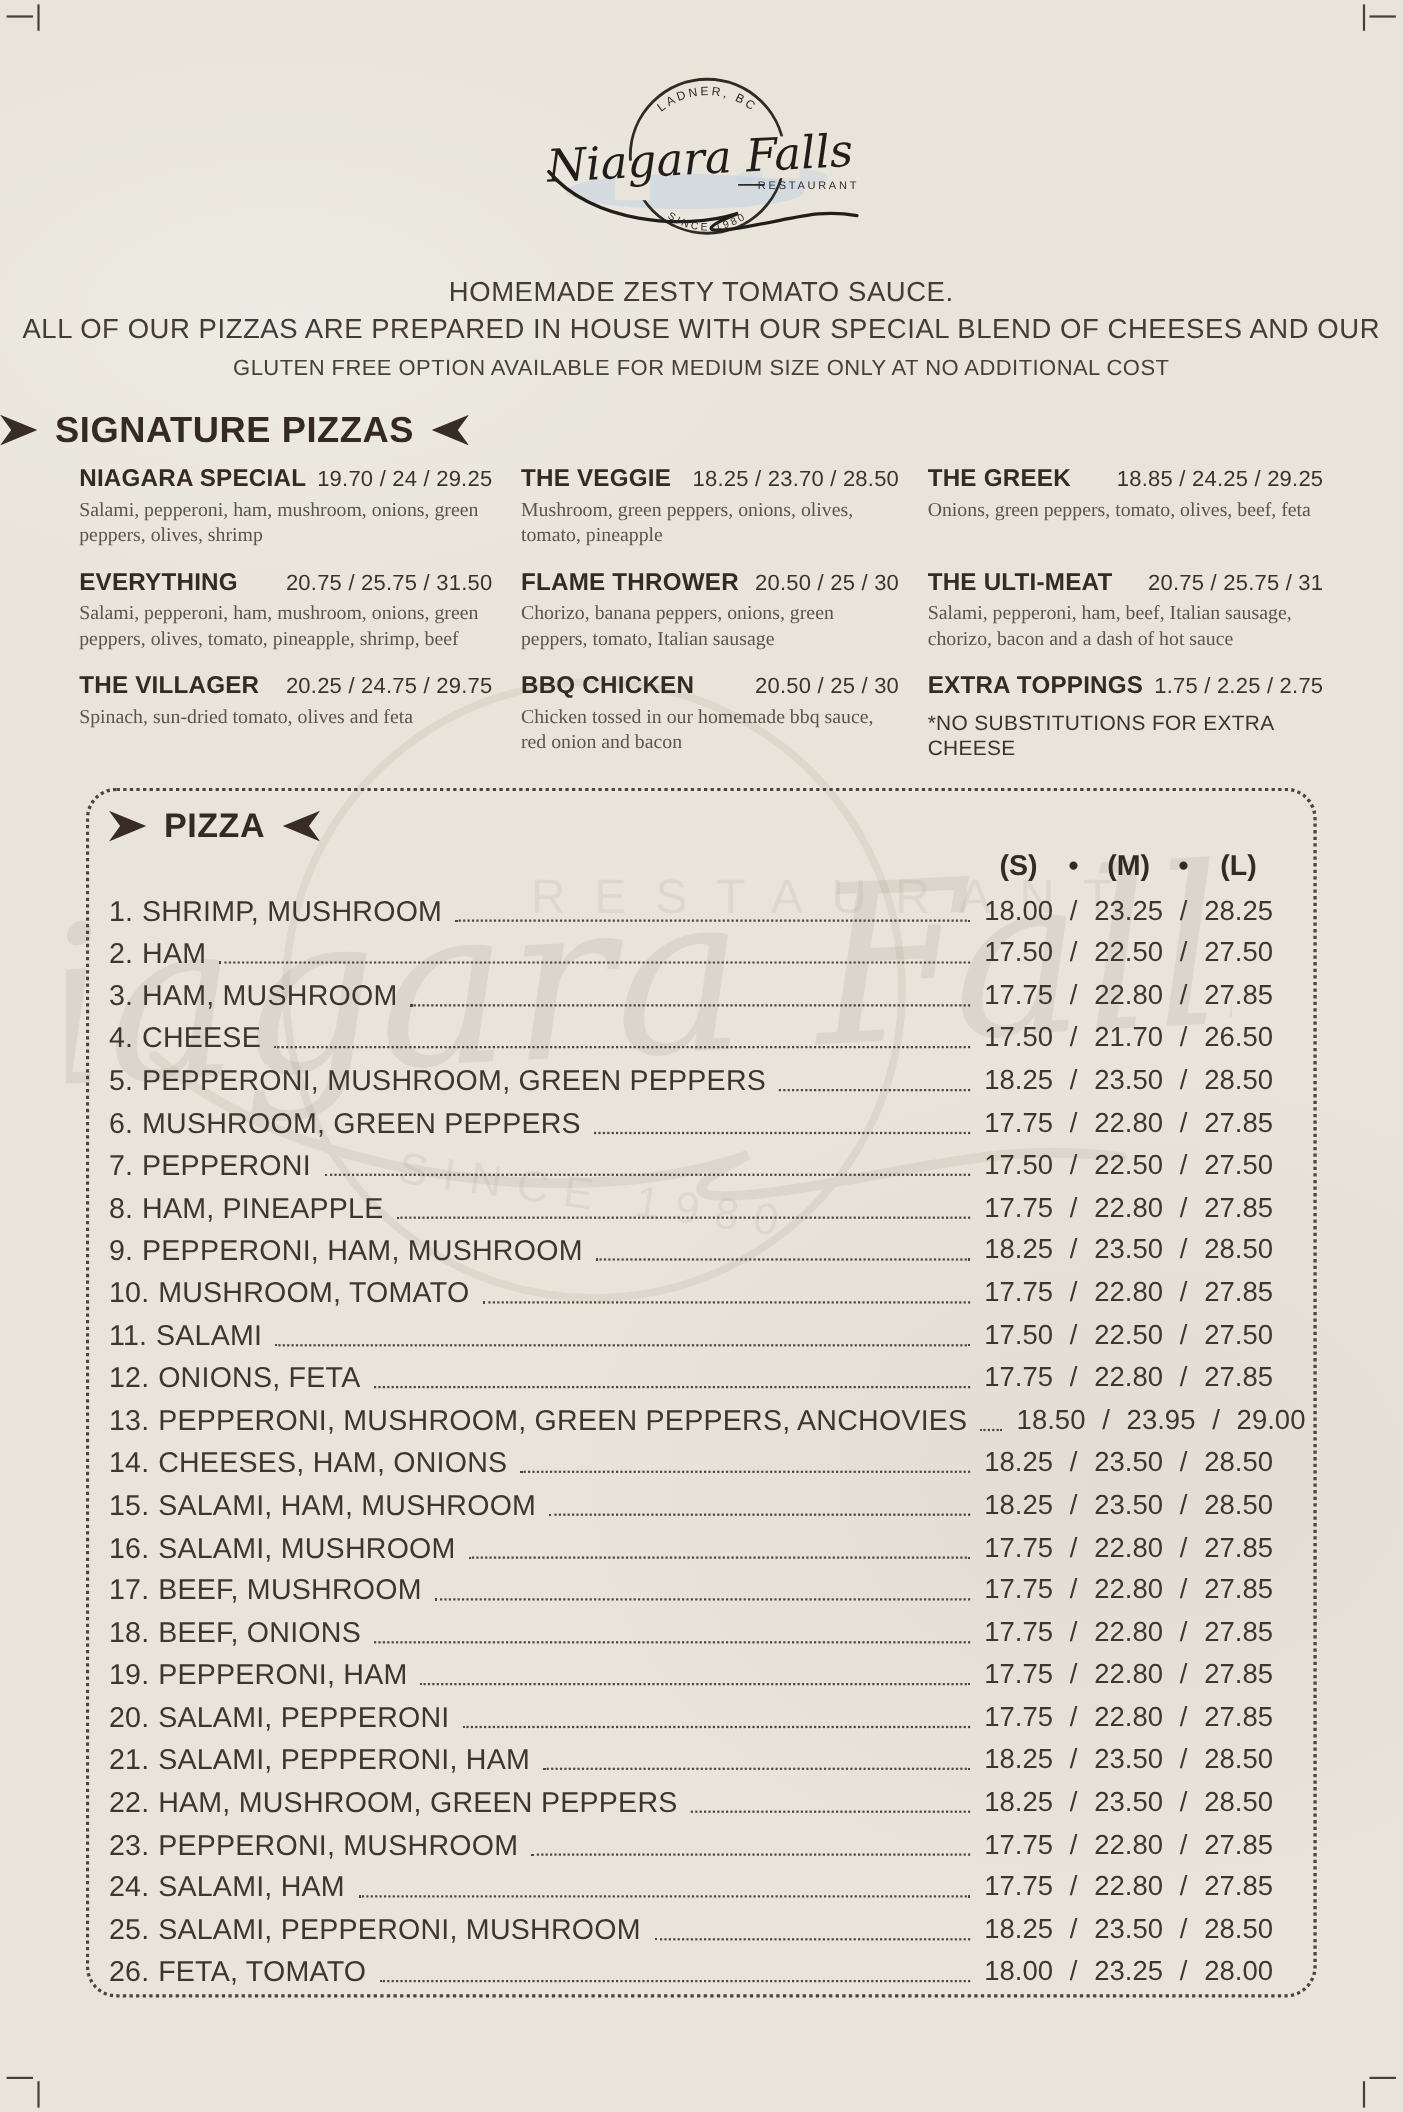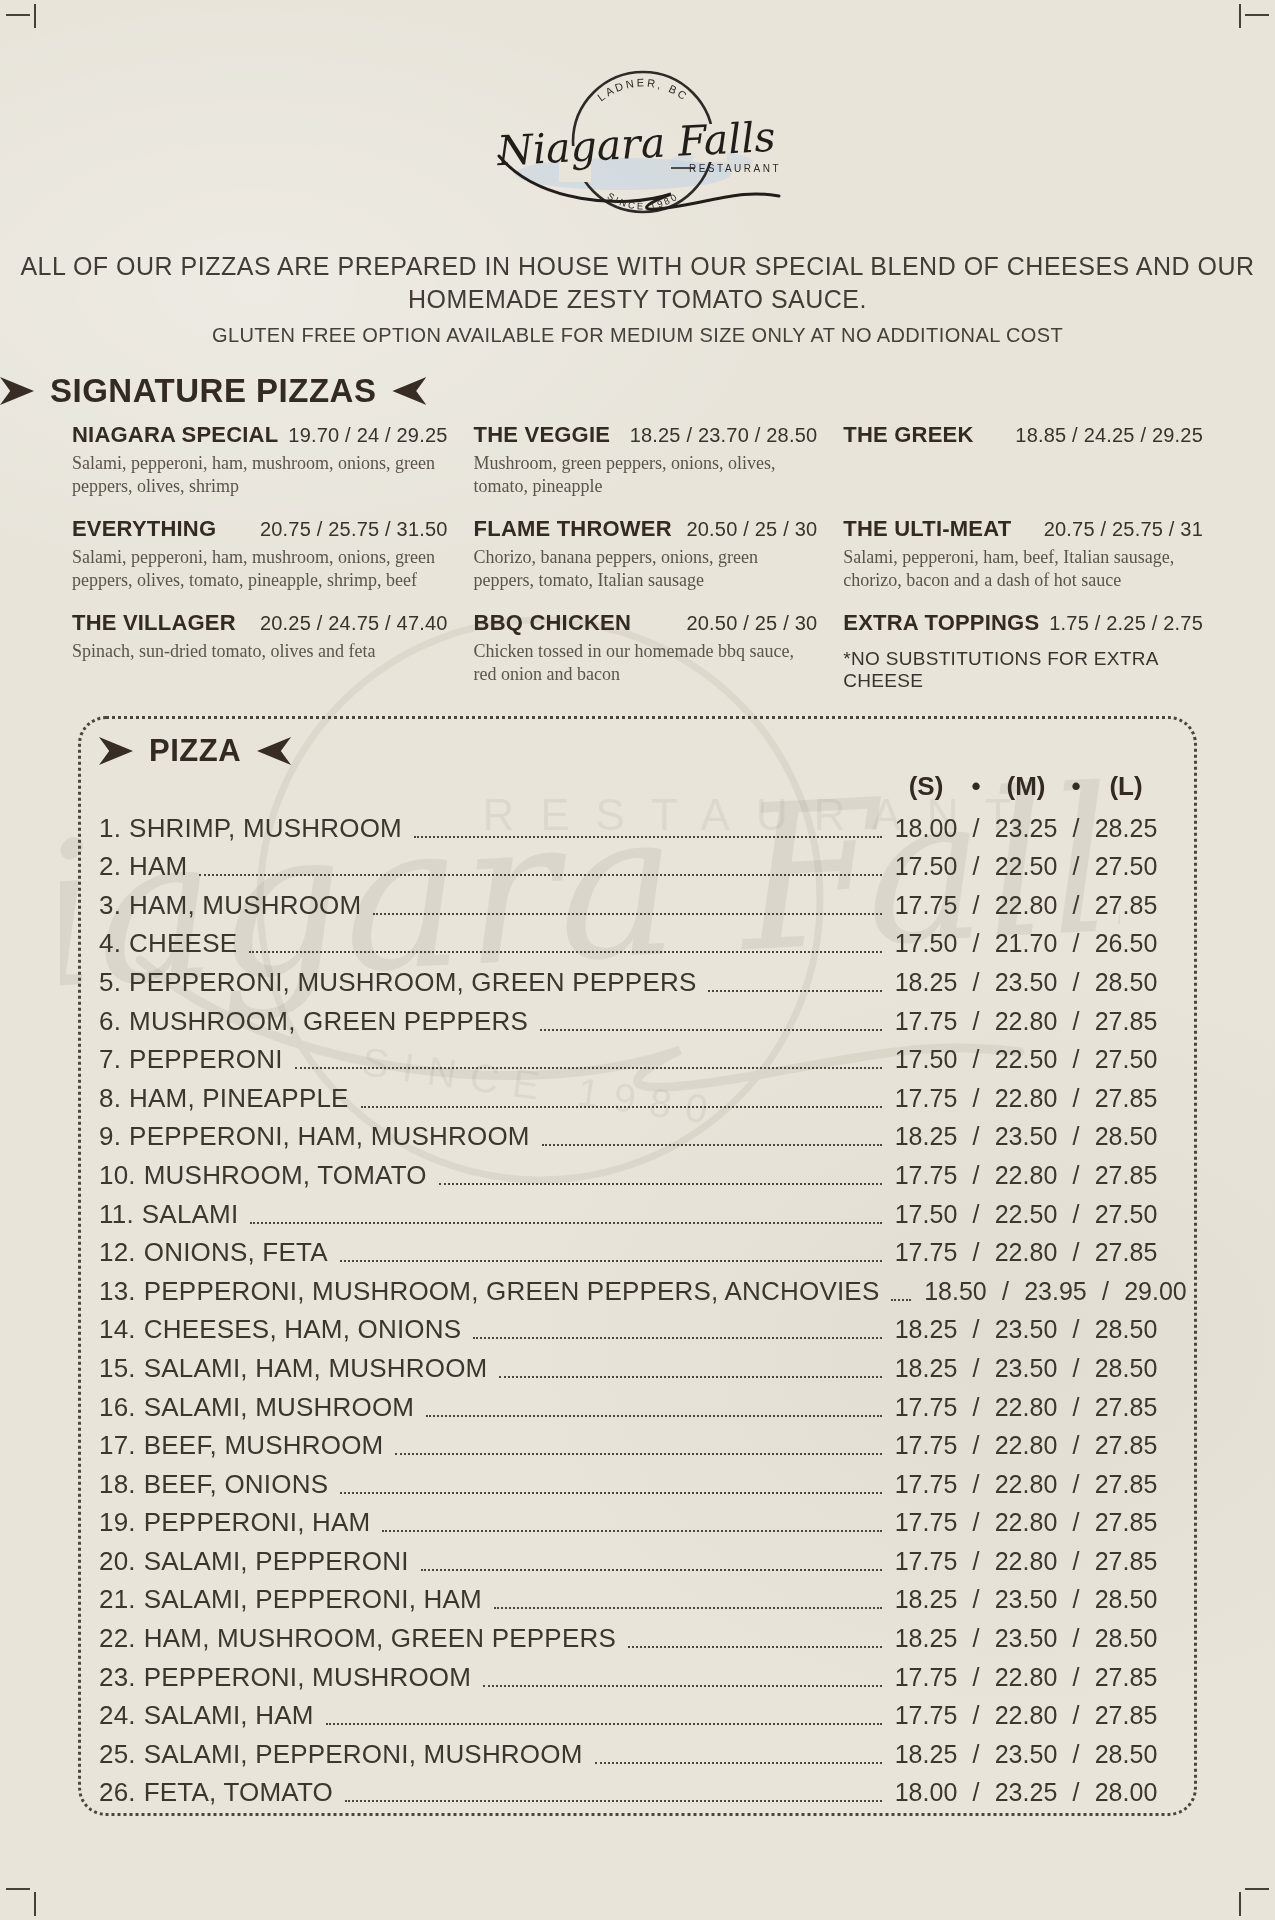--- a/index.html
+++ b/index.html
@@ -107,22 +107,22 @@
     <text x="164" y="104" text-anchor="middle" font-size="41" font-style="italic" font-family="DejaVu Serif, serif" fill="#211d19" transform="rotate(-3 164 104)">Niagara Falls</text>
     <line x1="198" y1="114" x2="222" y2="114" stroke="#2e2a25" stroke-width="1.6"></line>
     <text x="262" y="118" text-anchor="middle" font-size="10" letter-spacing="2.5" fill="#2e2a25" font-family="Liberation Sans, DejaVu Sans, sans-serif">RESTAURANT</text>
     <path d="M 26 102 C 64 148 148 156 198 140 C 168 152 160 160 206 152 C 252 144 272 136 306 142" fill="none" stroke="#211d19" stroke-width="3" stroke-linecap="round"></path>
     <text font-size="9.5" letter-spacing="2.5" fill="#2e2a25" font-family="Liberation Sans, DejaVu Sans, sans-serif">
       <textPath href="#arcBottom" startOffset="50%" text-anchor="middle">SINCE 1980</textPath>
     </text>
   </svg>
 
   <div class="intro">
+    <div class="intro-line">HOMEMADE ZESTY TOMATO SAUCE.</div>
     <div class="intro-line">ALL OF OUR PIZZAS ARE PREPARED IN HOUSE WITH OUR SPECIAL BLEND OF CHEESES AND OUR</div>
-    <div class="intro-line">HOMEMADE ZESTY TOMATO SAUCE.</div>
     <div class="intro-note">GLUTEN FREE OPTION AVAILABLE FOR MEDIUM SIZE ONLY AT NO ADDITIONAL COST</div>
   </div>
 
   <div class="sec-title">
     <span class="ribbon left"></span>
     <span>SIGNATURE PIZZAS</span>
     <span class="ribbon right"></span>
   </div>
 
   <div class="sig-grid">
@@ -143,20 +143,21 @@
         </div>
         <div class="sig-desc">Mushroom, green peppers, onions, olives, tomato, pineapple</div>
 
       </div>
 
       <div class="sig-cell">
         <div class="sig-head">
           <span class="sig-name">THE GREEK</span>
           <span class="sig-price">18.85 / 24.25 / 29.25</span>
         </div>
+        <div class="sig-desc">Onions, green peppers, tomato, olives, beef, feta</div>
 
       </div>
 
       <div class="sig-cell">
         <div class="sig-head">
           <span class="sig-name">EVERYTHING</span>
           <span class="sig-price">20.75 / 25.75 / 31.50</span>
         </div>
         <div class="sig-desc">Salami, pepperoni, ham, mushroom, onions, green peppers, olives, tomato, pineapple, shrimp, beef</div>
 
@@ -176,21 +177,21 @@
           <span class="sig-name">THE ULTI-MEAT</span>
           <span class="sig-price">20.75 / 25.75 / 31</span>
         </div>
         <div class="sig-desc">Salami, pepperoni, ham, beef, Italian sausage, chorizo, bacon and a dash of hot sauce</div>
 
       </div>
 
       <div class="sig-cell">
         <div class="sig-head">
           <span class="sig-name">THE VILLAGER</span>
-          <span class="sig-price">20.25 / 24.75 / 47.40</span>
+          <span class="sig-price">20.25 / 24.75 / 29.75</span>
         </div>
         <div class="sig-desc">Spinach, sun-dried tomato, olives and feta</div>
 
       </div>
 
       <div class="sig-cell">
         <div class="sig-head">
           <span class="sig-name">BBQ CHICKEN</span>
           <span class="sig-price">20.50 / 25 / 30</span>
         </div>

